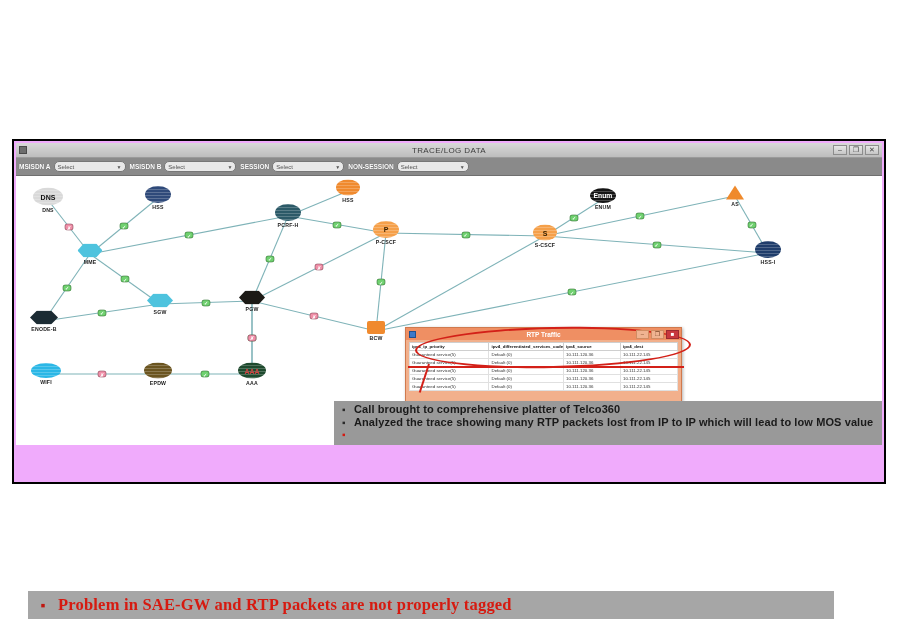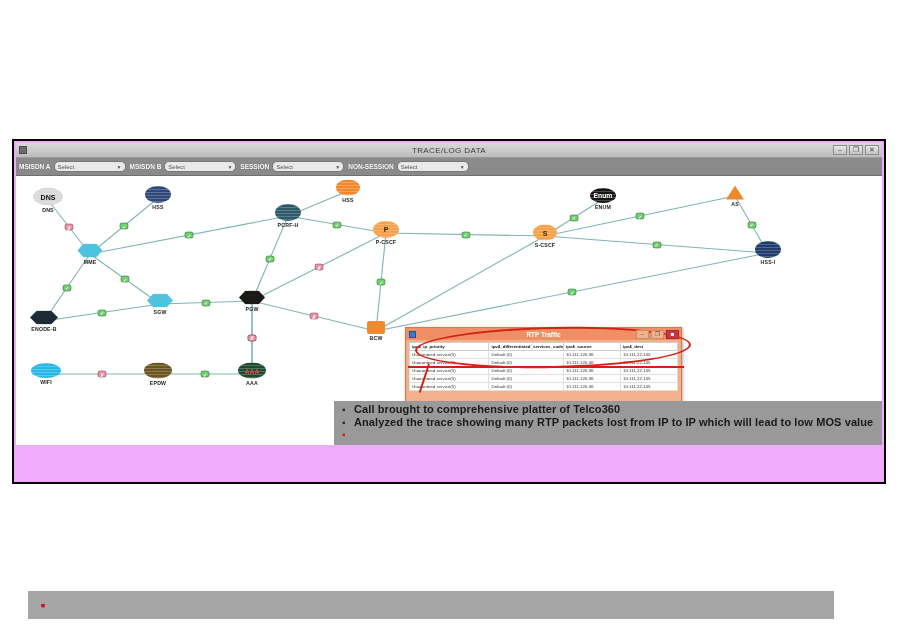--- a/index.html
+++ b/index.html
@@ -400,15 +400,16 @@
         <div class="bullet-row">
           <div class="bullet-dot red">▪</div>
         </div>
       </div>
 
     </div>
   </div>
 
   <div class="banner">
     <div class="banner-dot">▪</div>
+    <div class="banner-text">Problem in SAE-GW and RTP packets are not properly tagged</div>
   </div>
 
 </div>
 
 </body></html>

